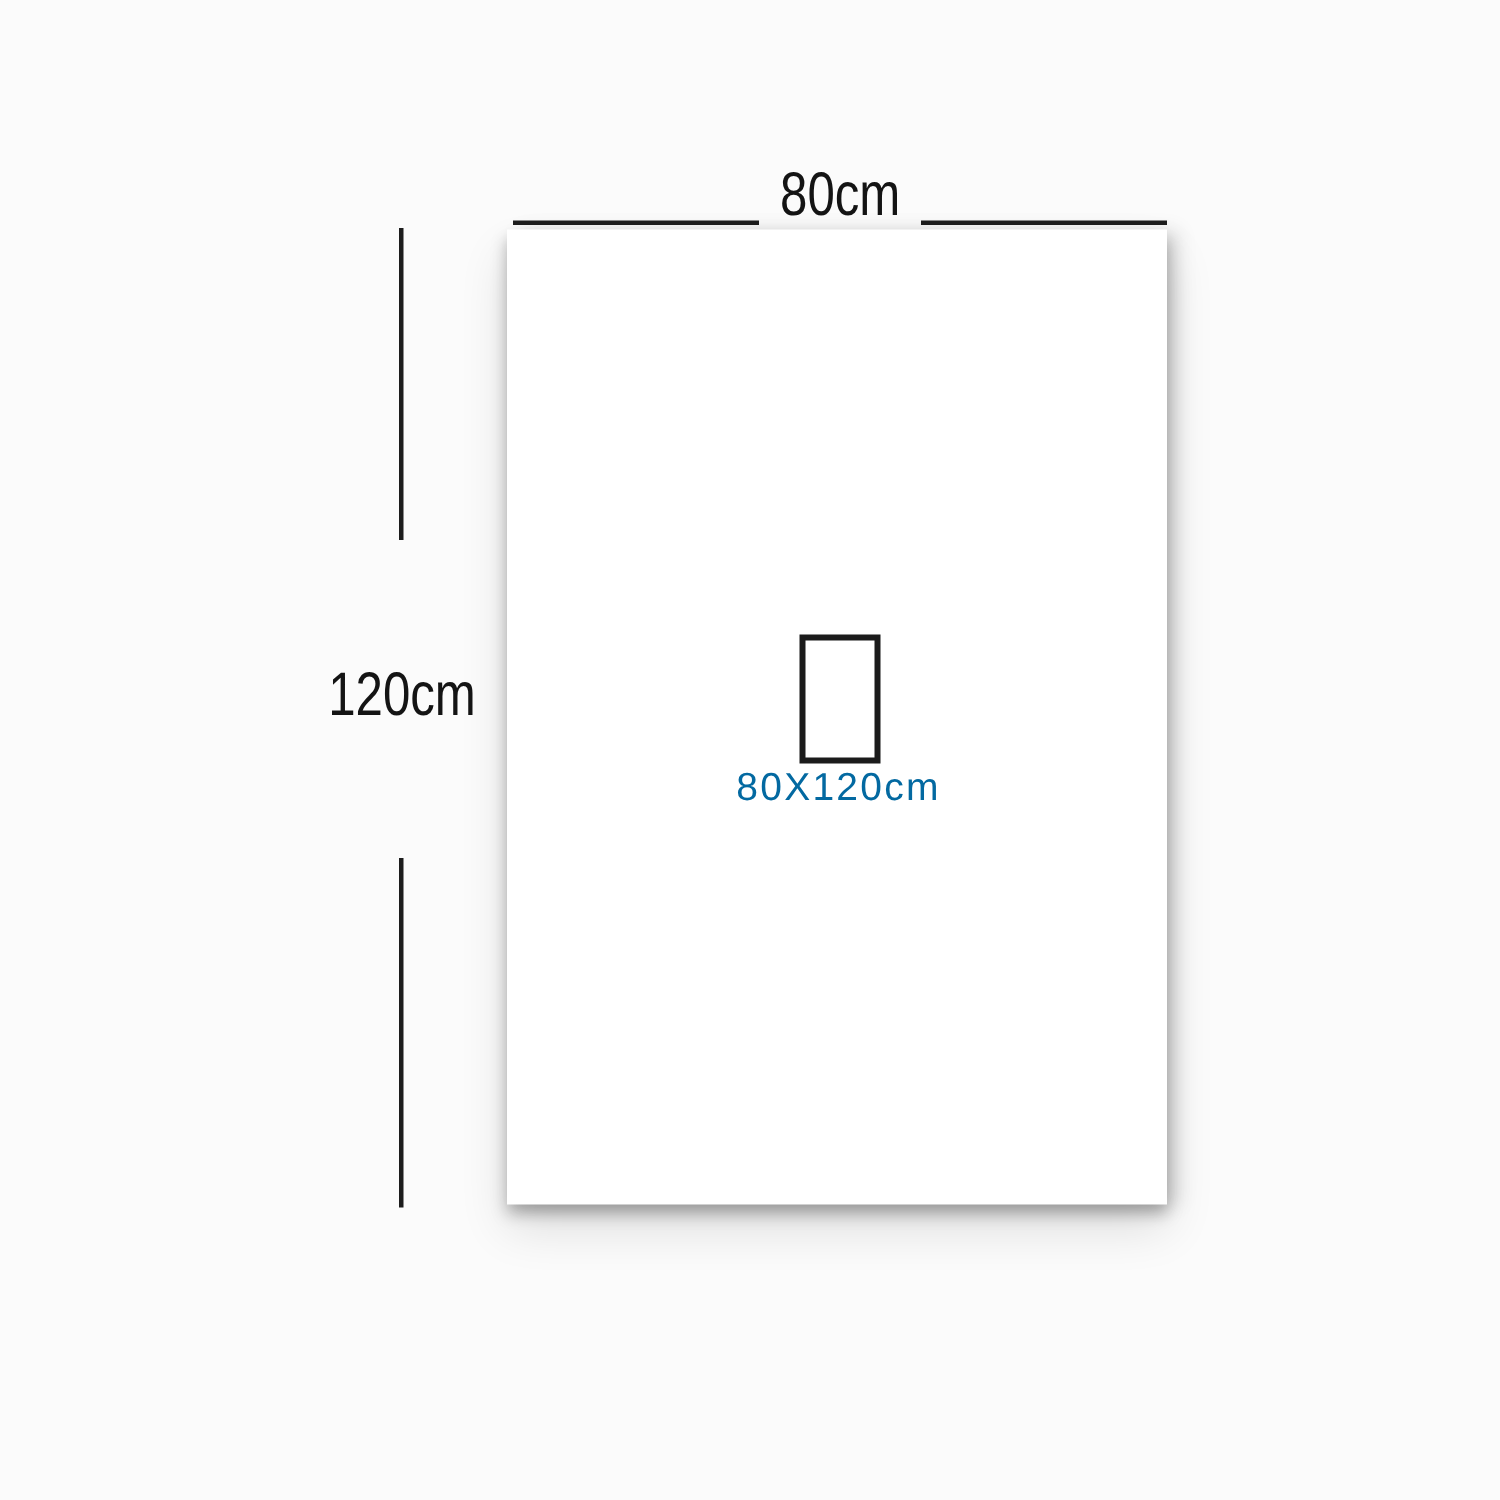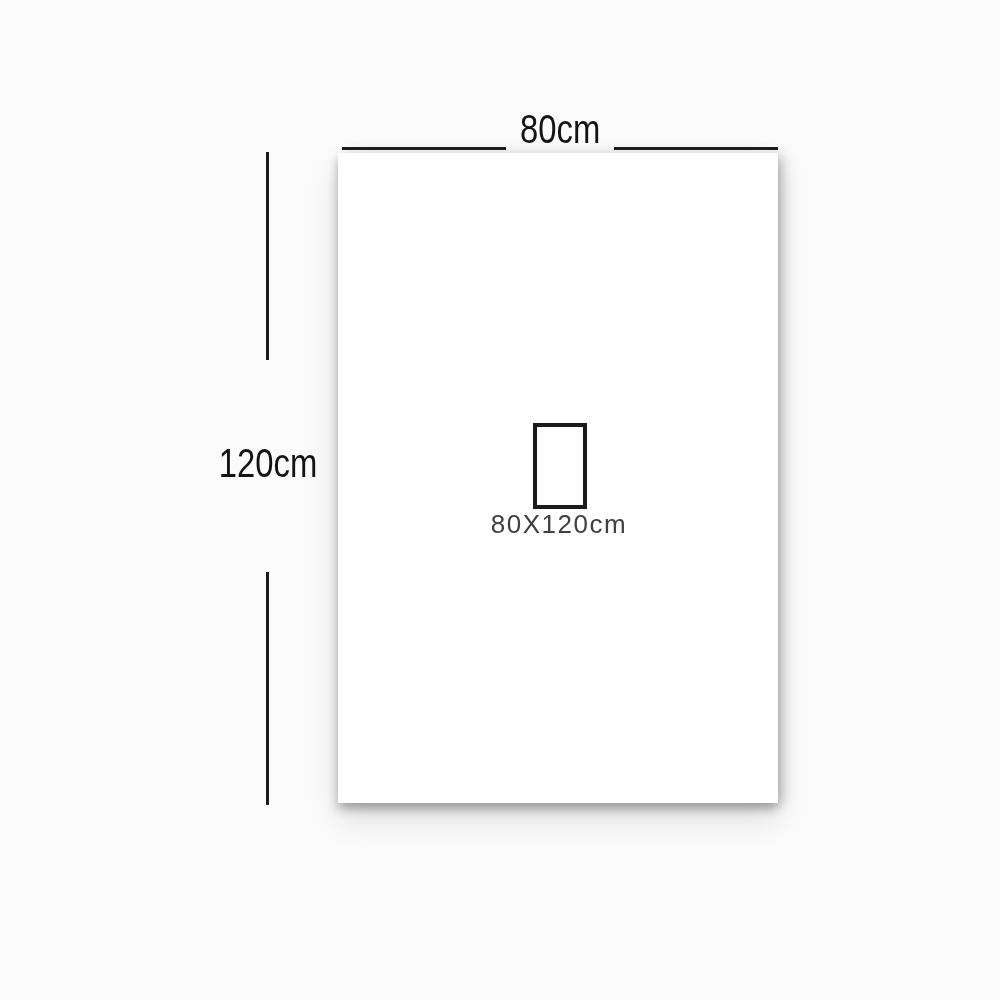--- a/index.html
+++ b/index.html
@@ -74,21 +74,21 @@
     box-sizing: border-box;
     background: #ffffff;
   }
   .mini-label {
     position: absolute;
     left: 559px;
     top: 511px;
     transform: translateX(-50%);
     font-size: 26px;
     letter-spacing: 1.5px;
-    color: #404040;
+    color: #0369a1;
     white-space: nowrap;
     line-height: 1;
   }
 </style>
 </head>
 <body>
 
 <div class="stage">
 
   <div class="panel"></div>

